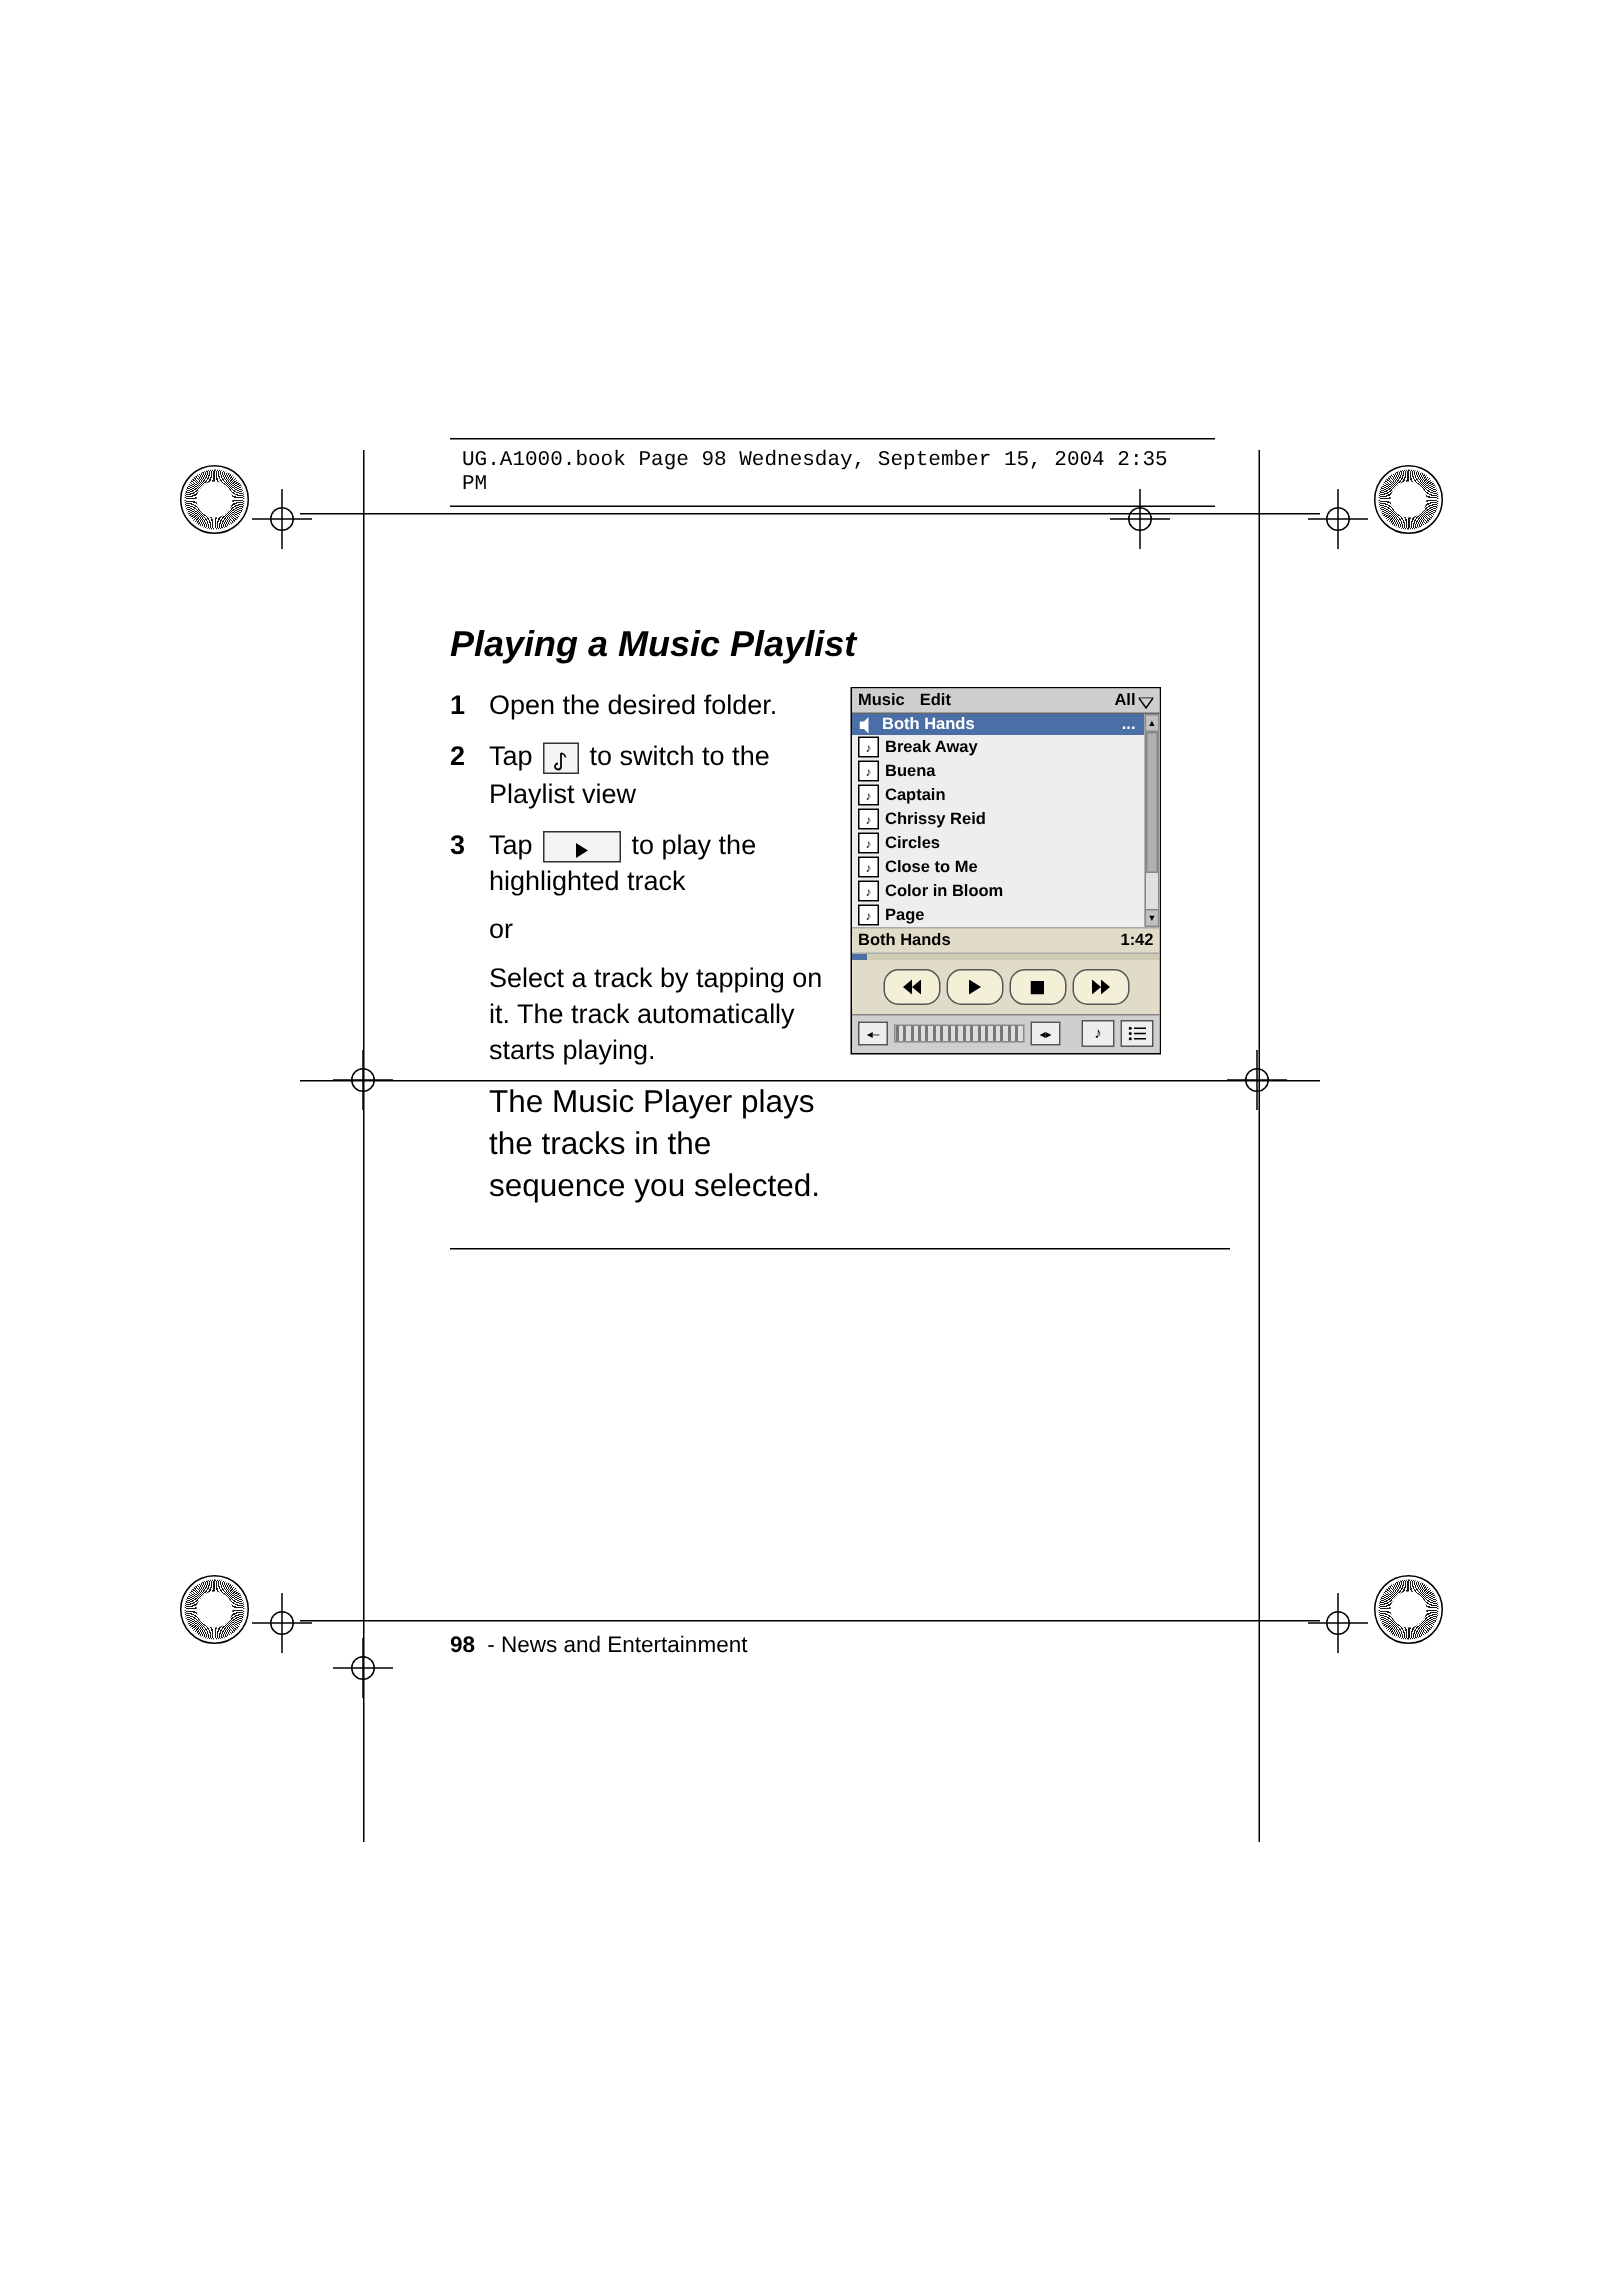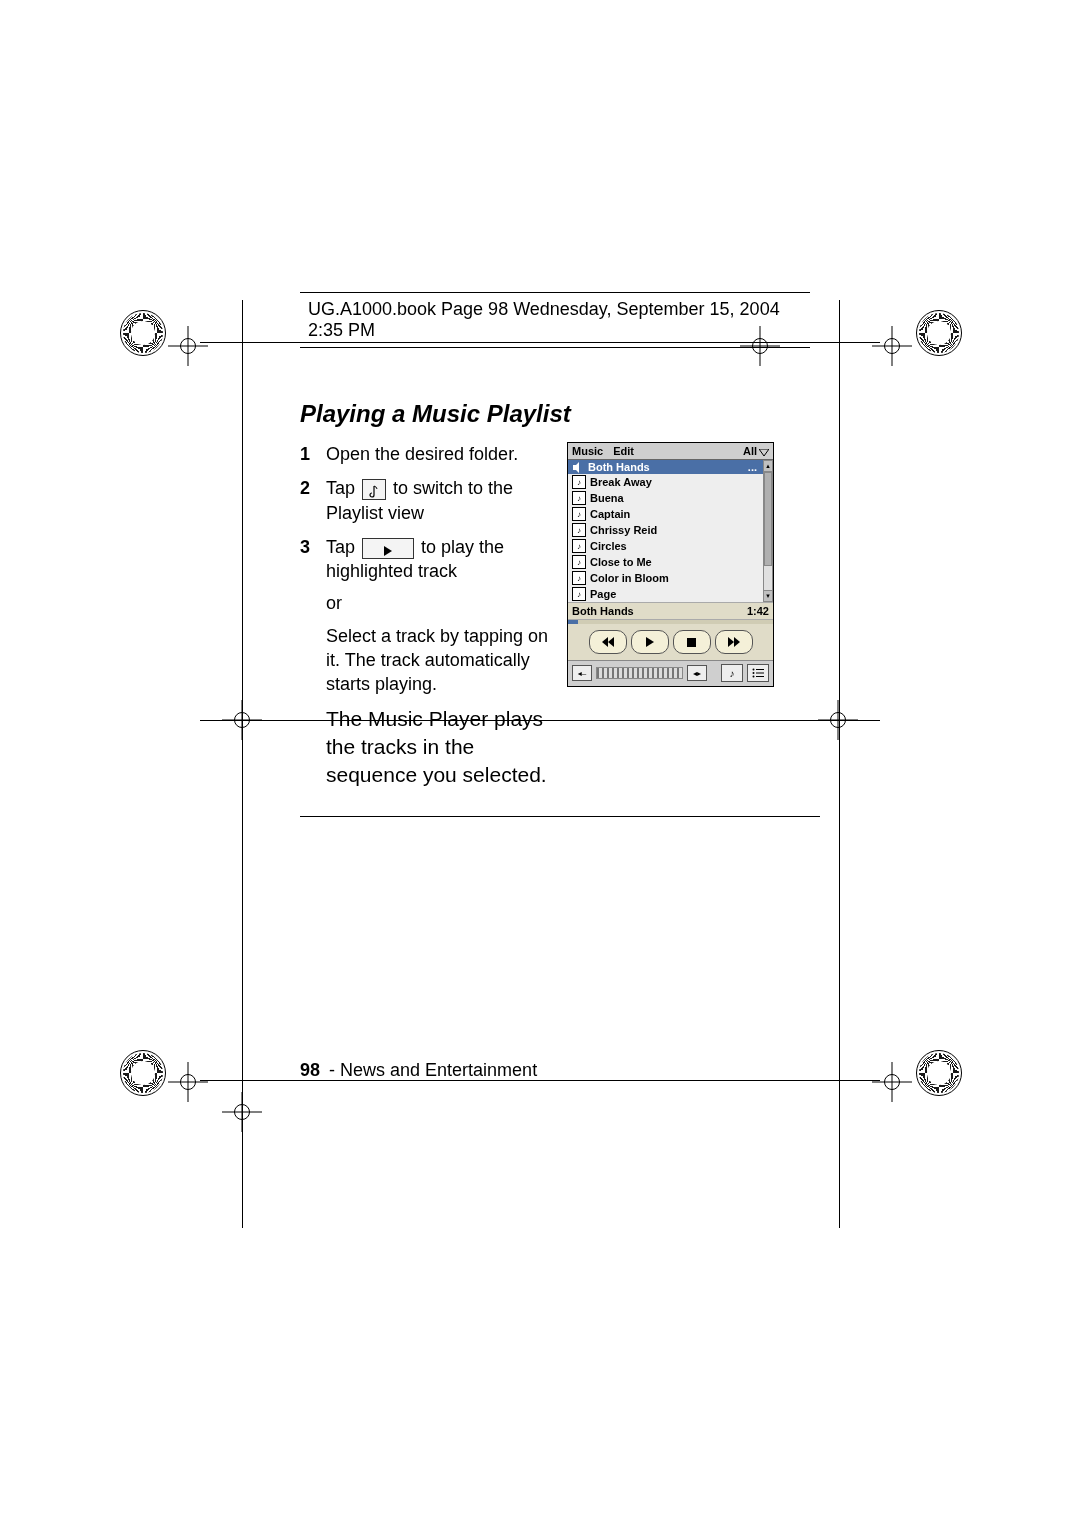--- a/index.html
+++ b/index.html
@@ -74,30 +74,30 @@
   .running-header-wrap {
     position: absolute;
     left: 300px;
     top: 292px;
     width: 510px;
   }
   .running-header-wrap .line {
     height: 1px; background: #000;
   }
   .running-header-text {
-    font-size: 18px;
+    font-size: 14px;
     padding: 6px 8px;
-    font-family: Liberation Sans, sans-serif;
+    font-family: Liberation Mono, monospace;
   }
 
   
   .content {
     position: absolute;
     left: 300px;
-    top: 400px;
+    top: 416px;
     width: 520px;
   }
   .title {
     font-weight: bold;
     font-style: italic;
     font-size: 24px;
     margin-bottom: 14px;
   }
   .action-label {
     font-weight: bold;
@@ -270,22 +270,22 @@
 
   .col-divider {
     border-top: 1px solid #000;
     margin-top: 16px;
     width: 520px;
   }
 
   .footer {
     position: absolute;
     left: 300px;
-    top: 1060px;
-    font-size: 18px;
+    top: 1088px;
+    font-size: 15px;
   }
   .footer .pn { font-weight: bold; margin-right:4px;}
 </style>
 </head>
 <body>
 
 <div class="page">
 
   <div class="guide-h" style="top:342px;"></div>
   <div class="guide-h" style="top:720px;"></div>

